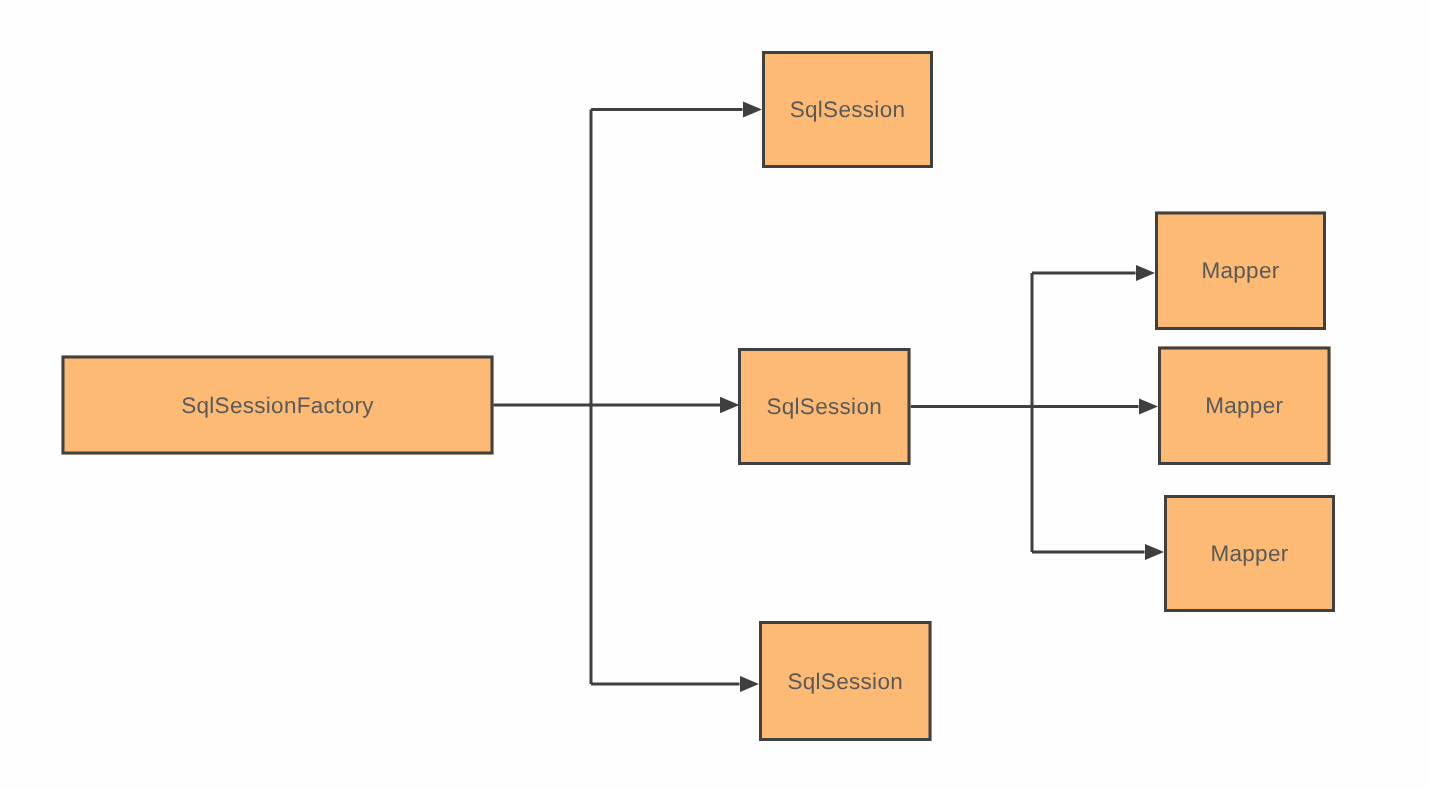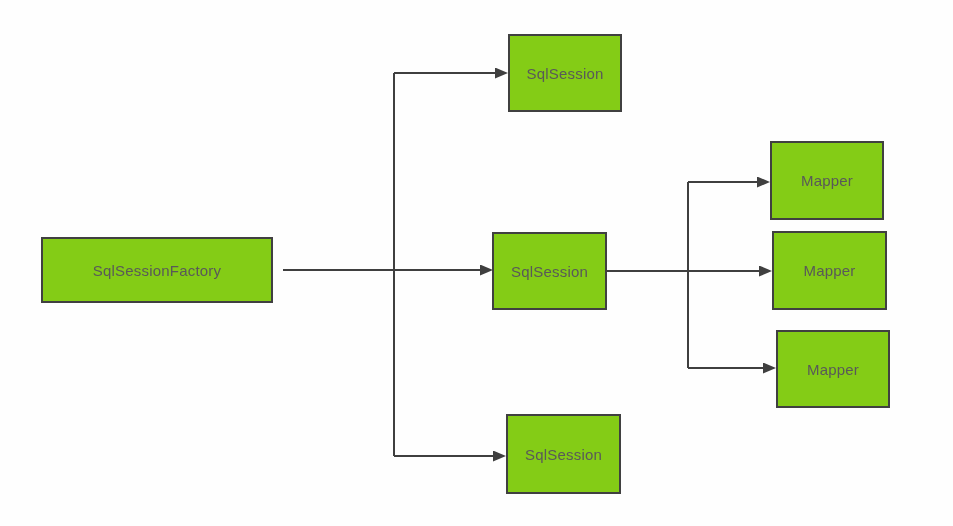--- a/index.html
+++ b/index.html
@@ -18,30 +18,30 @@
   .wires {
     position: absolute;
     left: 0;
     top: 0;
     width: 953px;
     height: 526px;
   }
   .node {
     position: absolute;
     border: 2px solid #404040;
-    background: #84cc16;
+    background: #fdba74;
     display: flex;
     align-items: center;
     justify-content: center;
     color: #595959;
     font-size: 15px;
     letter-spacing: 0.2px;
     box-sizing: border-box;
   }
-  .node-factory  { left: 41px;  top: 237px; width: 232px; height: 66px; }
+  .node-factory  { left: 41px;  top: 237px; width: 288px; height: 66px; }
   .node-session1 { left: 508px; top: 34px;  width: 114px; height: 78px; }
   .node-session2 { left: 492px; top: 232px; width: 115px; height: 78px; }
   .node-session3 { left: 506px; top: 414px; width: 115px; height: 80px; }
   .node-mapper1  { left: 770px; top: 141px; width: 114px; height: 79px; }
   .node-mapper2  { left: 772px; top: 231px; width: 115px; height: 79px; }
   .node-mapper3  { left: 776px; top: 330px; width: 114px; height: 78px; }
   .watermark {
     position: absolute;
     right: 6px;
     bottom: 10px;

